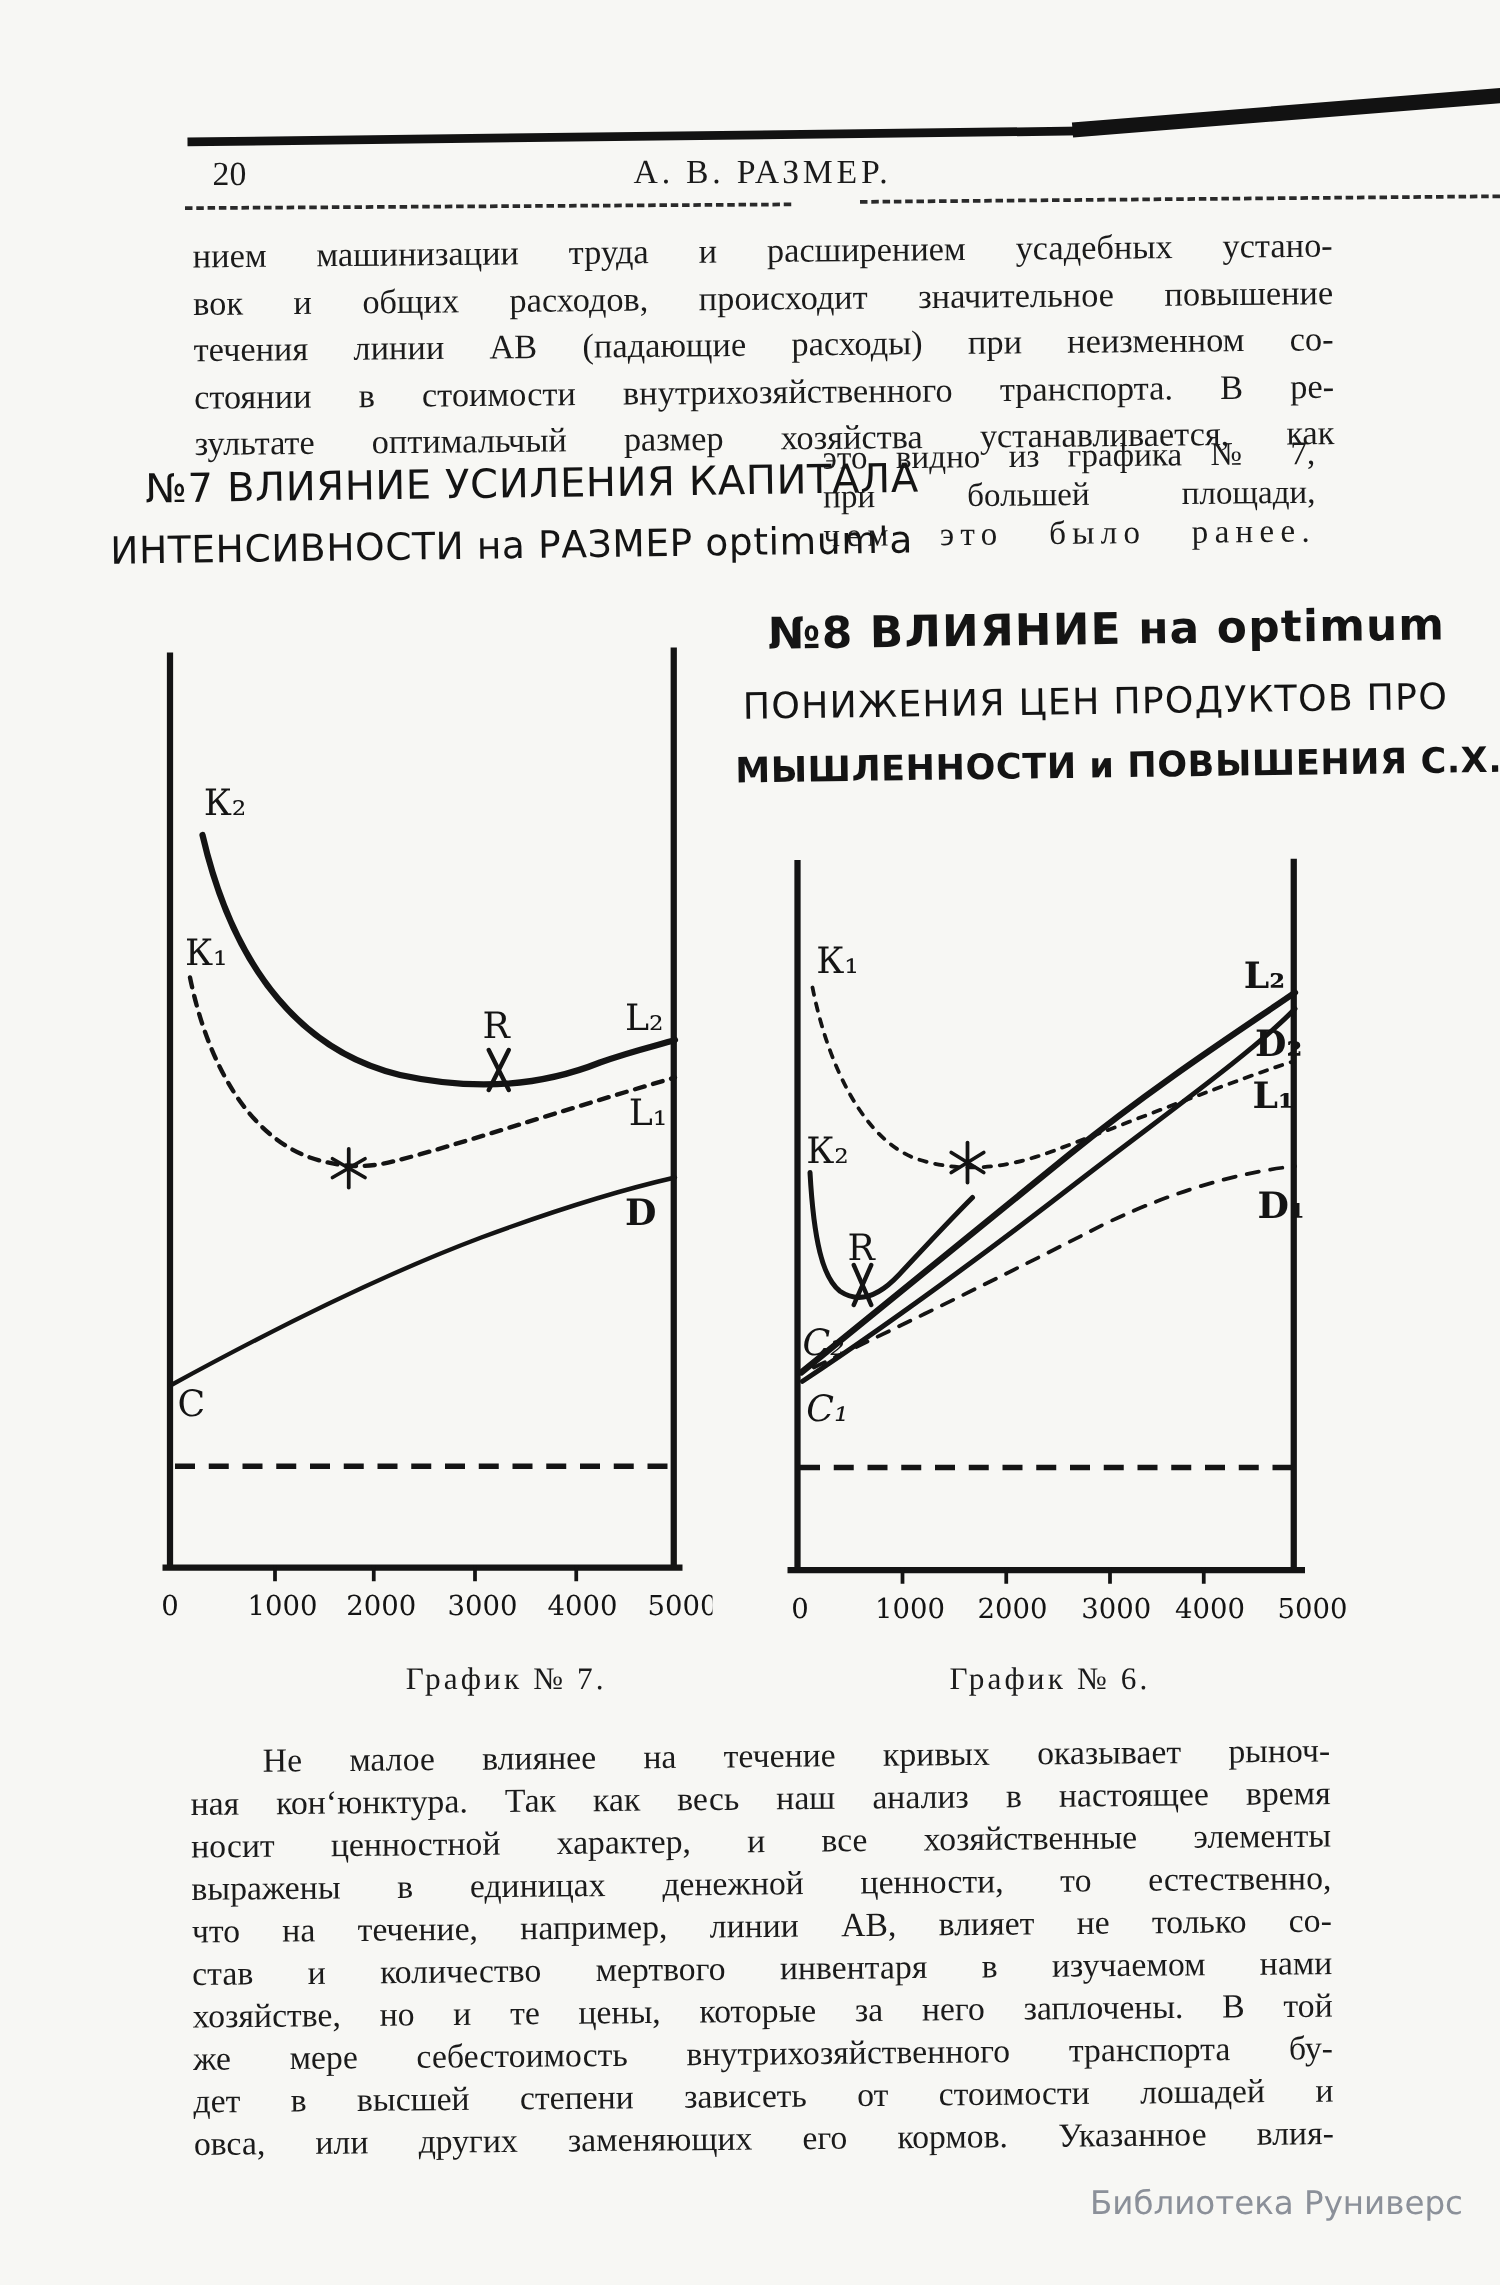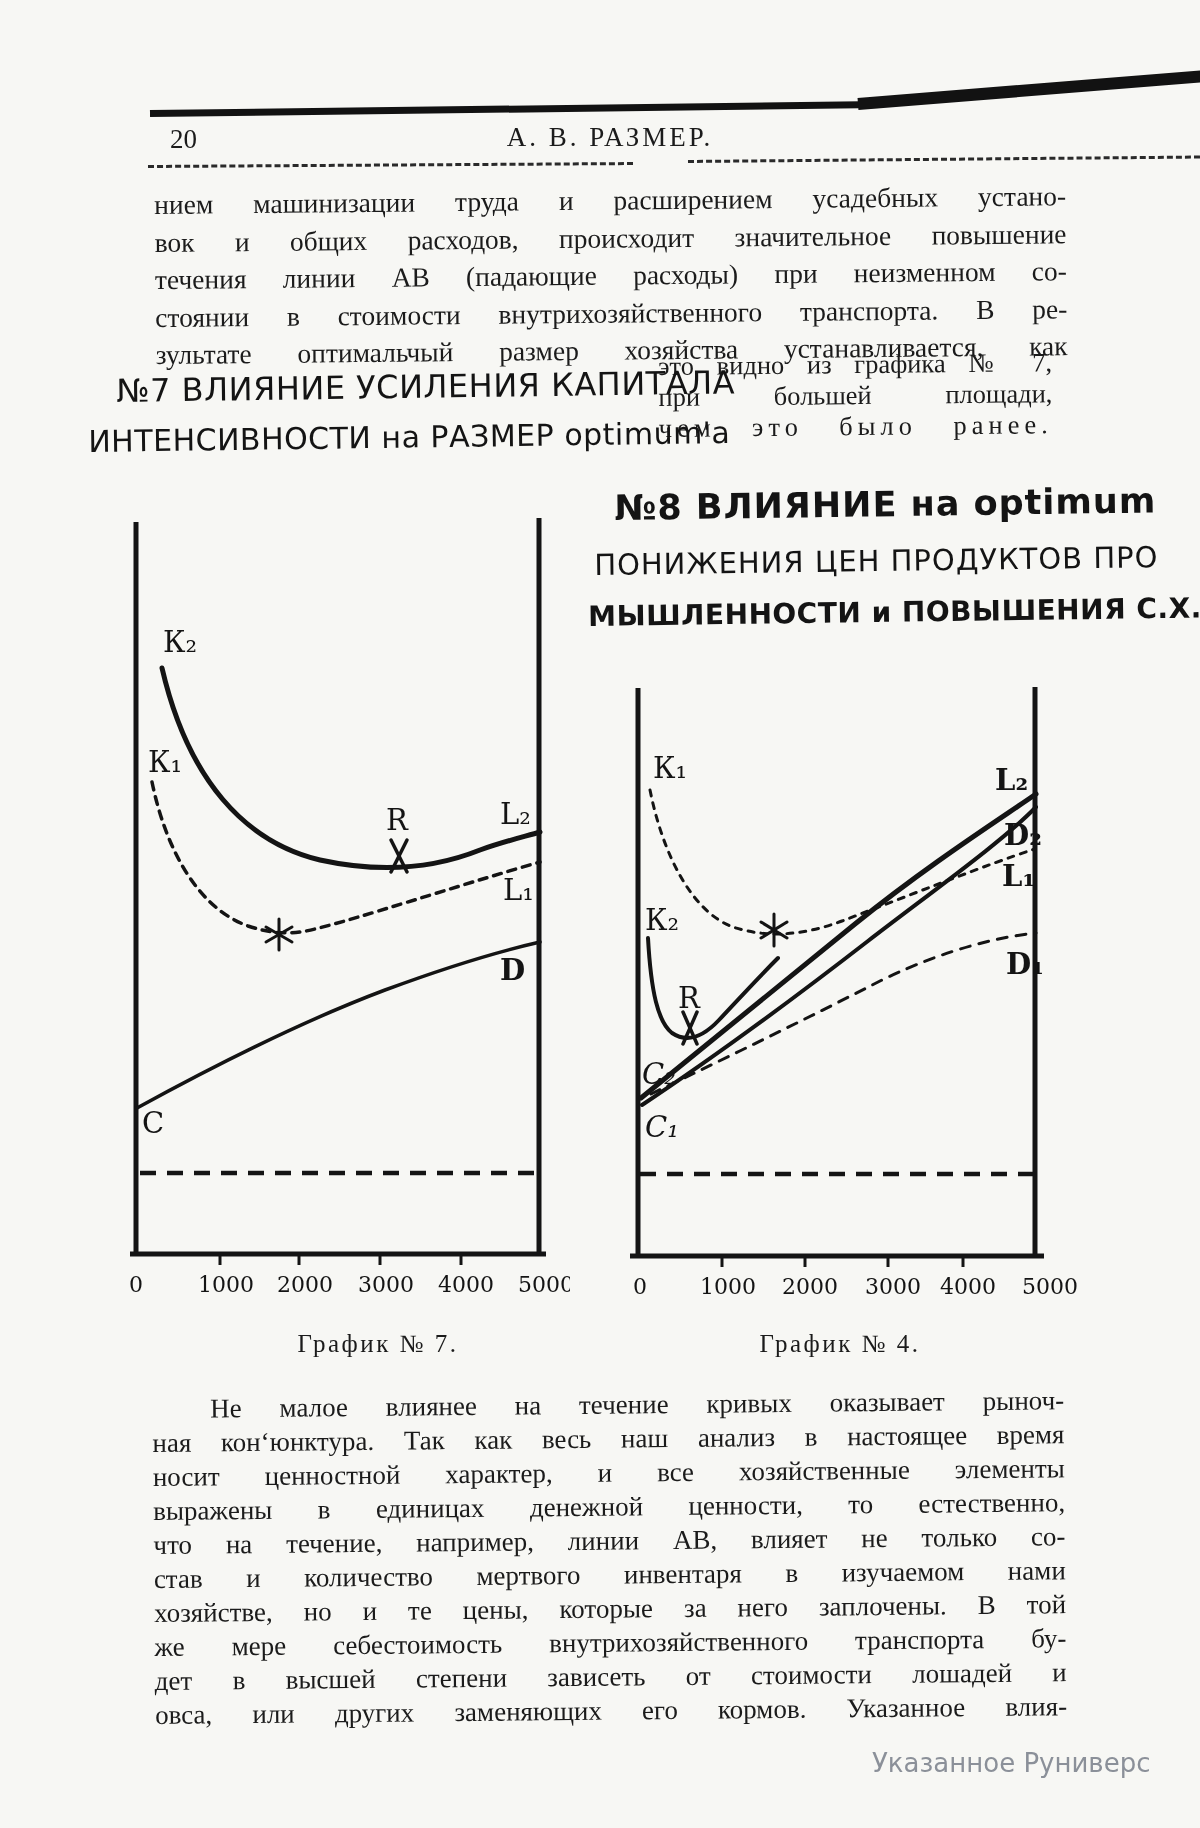--- a/index.html
+++ b/index.html
@@ -161,31 +161,31 @@
     <text class="glabel b" x="1006" y="974">D₁</text>
 
     <text class="tick" x="633" y="1294">0</text>
     <text class="tick" x="700" y="1294">1000</text>
     <text class="tick" x="782" y="1294">2000</text>
     <text class="tick" x="865" y="1294">3000</text>
     <text class="tick" x="940" y="1294">4000</text>
     <text class="tick" x="1022" y="1294">5000</text>
   </svg>
 
-  <div class="abs caption" style="left:268px;top:1330px;width:220px;text-align:center;">График № 7.</div>
-  <div class="abs caption" style="left:730px;top:1330px;width:220px;">График № 4.</div>
+  <div class="abs caption" style="left:295px;top:1330px;width:220px;text-align:center;">График № 7.</div>
+  <div class="abs caption" style="left:730px;top:1330px;width:220px;">График № 6.</div>
 
   <div class="abs para p2" style="left:152px;top:1392px;">
     <div class="tline" style="padding-left:58px;width:854px;">Не малое влиянее на течение кривых оказывает рыноч-</div>
     <div class="tline">ная кон‘юнктура. Так как весь наш анализ в настоящее время</div>
     <div class="tline">носит ценностной характер, и все хозяйственные элементы</div>
     <div class="tline">выражены в единицах денежной ценности, то естественно,</div>
     <div class="tline">что на течение, например, линии АВ, влияет не только со-</div>
     <div class="tline">став и количество мертвого инвентаря в изучаемом нами</div>
     <div class="tline">хозяйстве, но и те цены, которые за него заплочены. В той</div>
     <div class="tline">же мере себестоимость внутрихозяйственного транспорта бу-</div>
     <div class="tline">дет в высшей степени зависеть от стоимости лошадей и</div>
     <div class="tline">овса, или других заменяющих его кормов. Указанное влия-</div>
   </div>
 
-  <div class="abs watermark" style="left:872px;top:1748px;">Указанное Руниверс</div>
+  <div class="abs watermark" style="left:872px;top:1748px;">Библиотека Руниверс</div>
 
 </div>
 
 </body></html>

